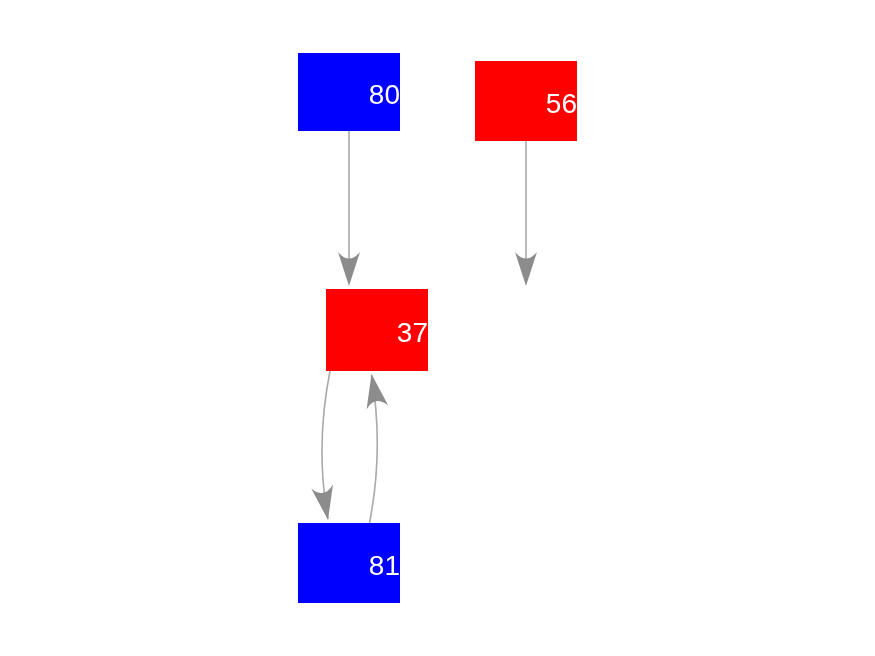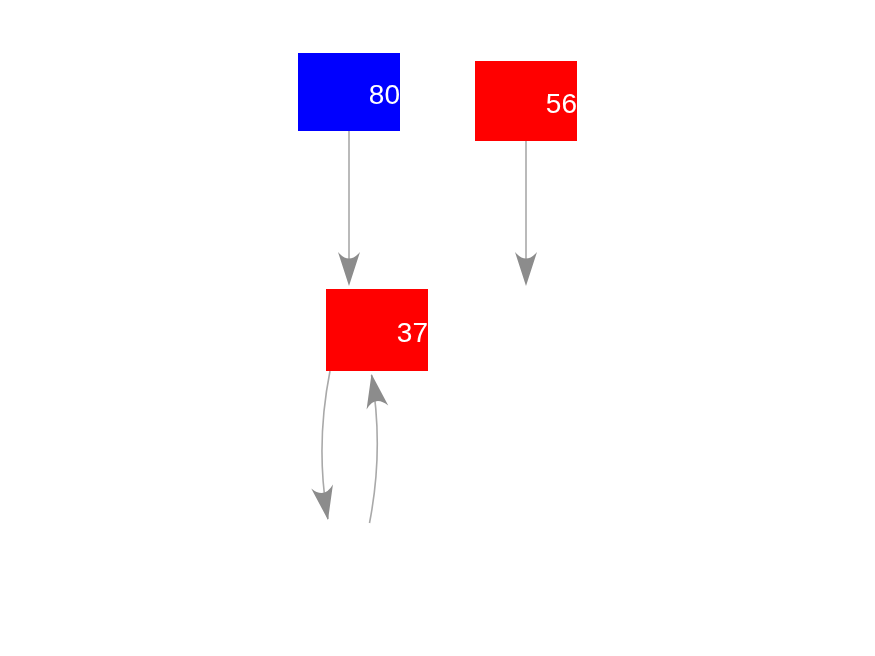--- a/index.html
+++ b/index.html
@@ -82,14 +82,17 @@
 
   <div class="node n1" style="background-color: rgb(255, 0, 0); color: rgb(255, 255, 255);">
     <span>56</span>
   </div>
 
   <div class="node n2" style="background-color: rgb(255, 0, 0); color: rgb(255, 255, 255);">
     <span>37</span>
   </div>
 
 
+  <div class="node n4" style="background-color: rgb(0, 0, 255); color: rgb(255, 255, 255);">
+    <span>81</span>
+  </div>
 
 </div>
 
 </body></html>

